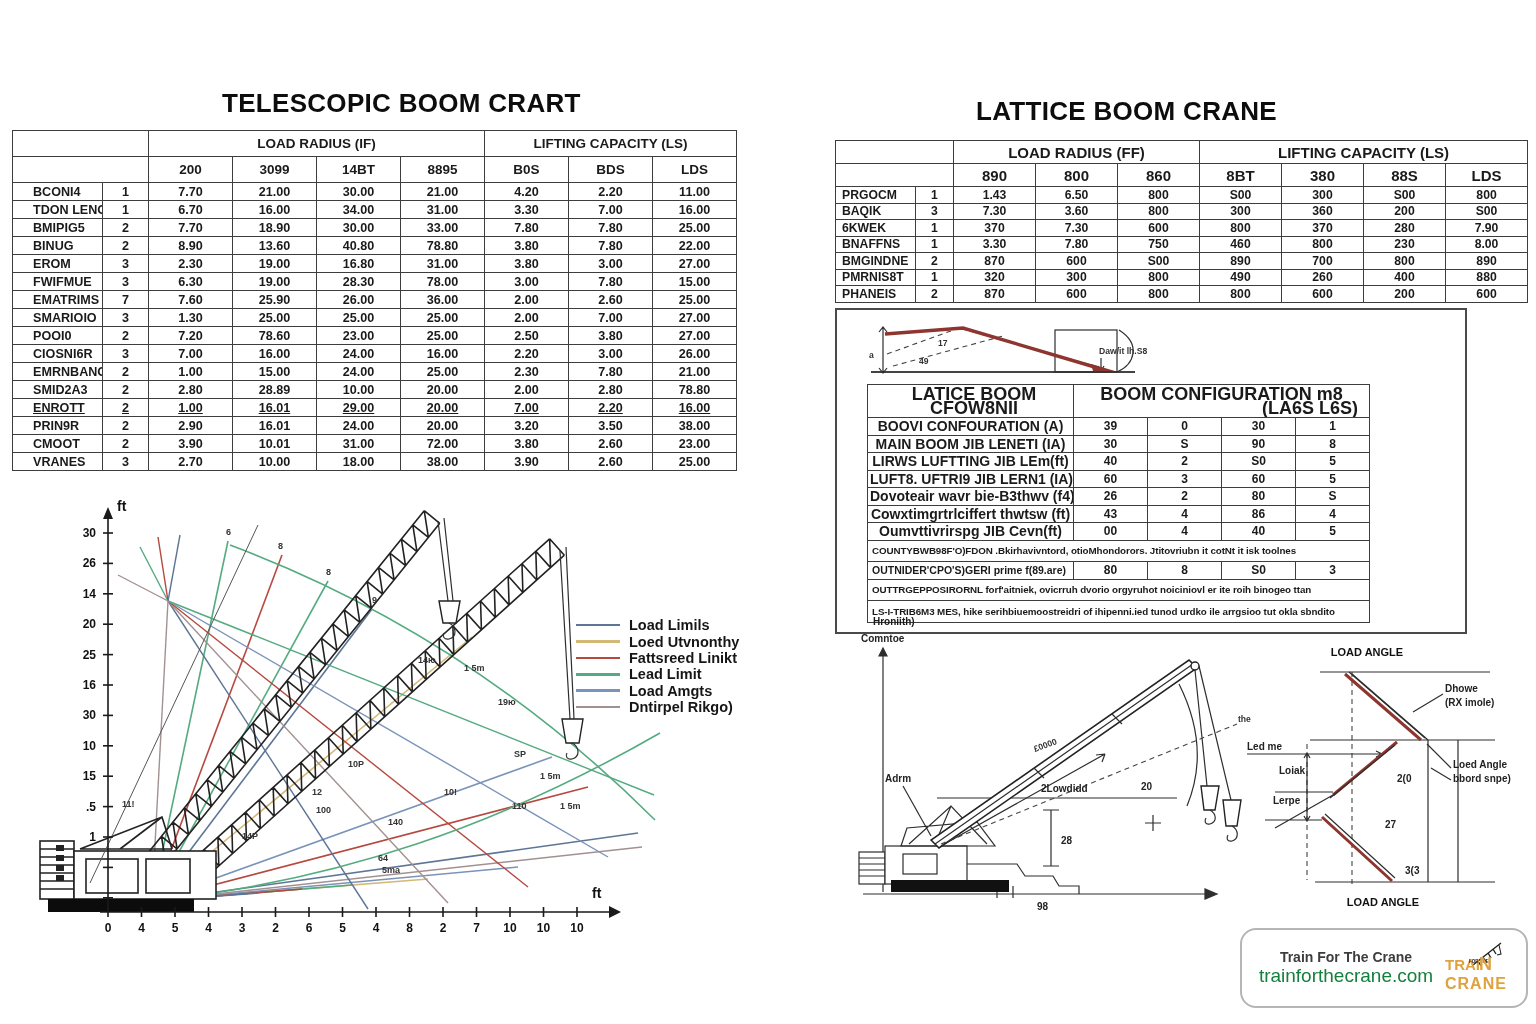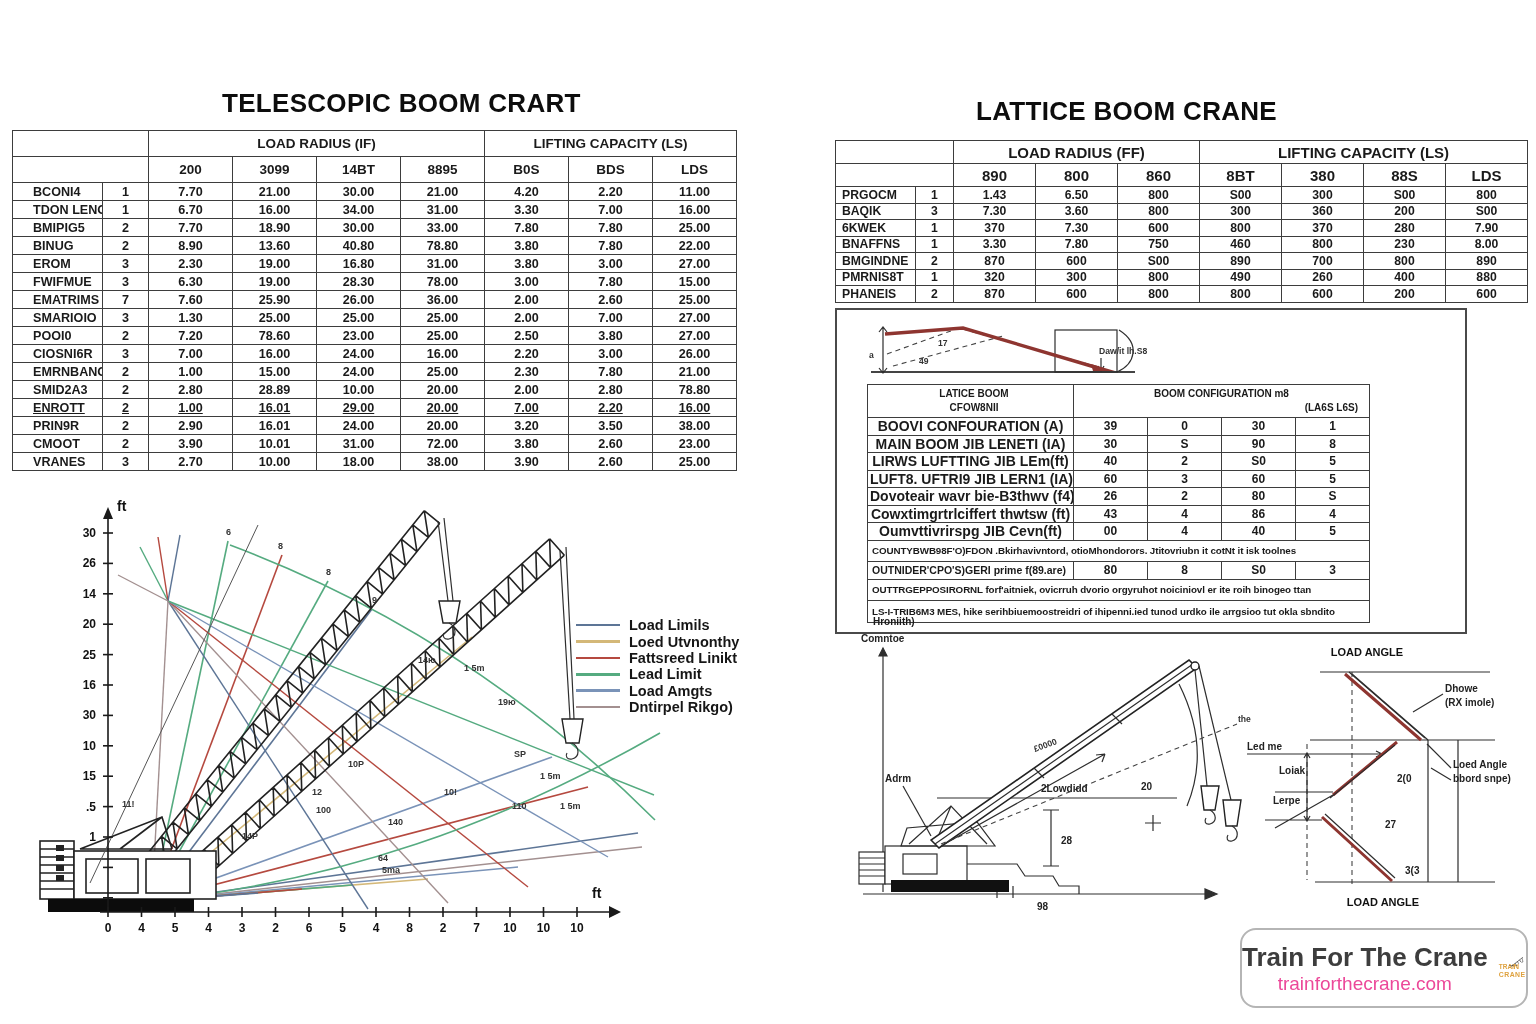--- a/index.html
+++ b/index.html
@@ -18,21 +18,21 @@
   #ltable td{height:17px;font-size:12.6px;padding:0 2px;}
   #ltable td.c0{text-align:left;padding-left:20px;}
   #ltable tbody tr:nth-child(13) td{text-decoration:underline;}
 
   #rtable th{height:20px;font-size:15px;}
   #rtable td{height:15.5px;font-size:12.2px;padding:0 2px;}
   #rtable td.c0{text-align:left;padding-left:6px;}
 
   #cfgbox{position:absolute;left:835px;top:308px;width:628px;height:322px;border:2px solid #4a4a4a;background:#fff;}
   #cfgtable{position:absolute;left:30px;top:74px;width:502px;}
-  #cfgtable th{height:30px;font-size:10px;}
+  #cfgtable th{height:30px;font-size:18px;}
   #cfgtable td{height:16.5px;font-size:12px;padding:0 2px;}
   #cfgtable td.c0{text-align:center;font-size:14px;}
   #cfgtable td.note{font-size:9.8px;text-align:left;padding:2px 4px;letter-spacing:-.1px;}
   #cfgtable tbody.outr td.c0{text-align:left;font-size:10.5px;padding-left:4px;}
   .cfg-hl{text-align:left;padding-left:8px;}
   .cfg-hl div{line-height:14px;}
   .hr1{text-align:center;line-height:14px;}
   .hr2{text-align:right;padding-right:10px;line-height:14px;}
   #cfg-note4{position:absolute;left:36px;bottom:5px;font-size:10px;font-weight:700;}
 
@@ -49,22 +49,22 @@
   .dtitle{font-size:11px;font-weight:700;fill:#111;}
   .thin{stroke:#2e2e2e;fill:none;stroke-width:1.2px;}
   .med{stroke:#222;fill:none;stroke-width:1.6px;}
   .axl{stroke:#1a1a1a;stroke-width:1.6px;}
   .dash{stroke:#444;fill:none;stroke-width:1.1px;stroke-dasharray:5,4;}
   .rd{stroke:var(--red_dark);fill:none;}
 
   #brandcard{position:absolute;left:1240px;top:928px;width:288px;height:80px;border:2.5px solid #b5b5b5;
     border-radius:16px;background:#fff;display:flex;align-items:center;justify-content:center;gap:10px;box-sizing:border-box;}
   .brandtext{text-align:center;}
-  .brand-l1{font-size:26px;font-weight:700;color:#3d3d3d;white-space:nowrap;}
-  .brand-l2{font-size:19px;color:#ec4899;white-space:nowrap;}
+  .brand-l1{font-size:14px;font-weight:700;color:#3d3d3d;white-space:nowrap;}
+  .brand-l2{font-size:19px;color:#15803d;white-space:nowrap;}
   .logo-a{font-size:15px;font-weight:700;fill:var(--orange);}
   .logo-n{font-size:18px;font-weight:700;fill:var(--orange);}
   .logo-s{font-size:4.5px;font-weight:700;fill:#222;}
   .logo-c{font-size:16px;font-weight:700;fill:var(--orange);letter-spacing:1px;}
 </style>
 </head>
 <body>
 
 <div class="sec-title" style="left:222px;top:88px;">TELESCOPIC BOOM CRART</div>
 

